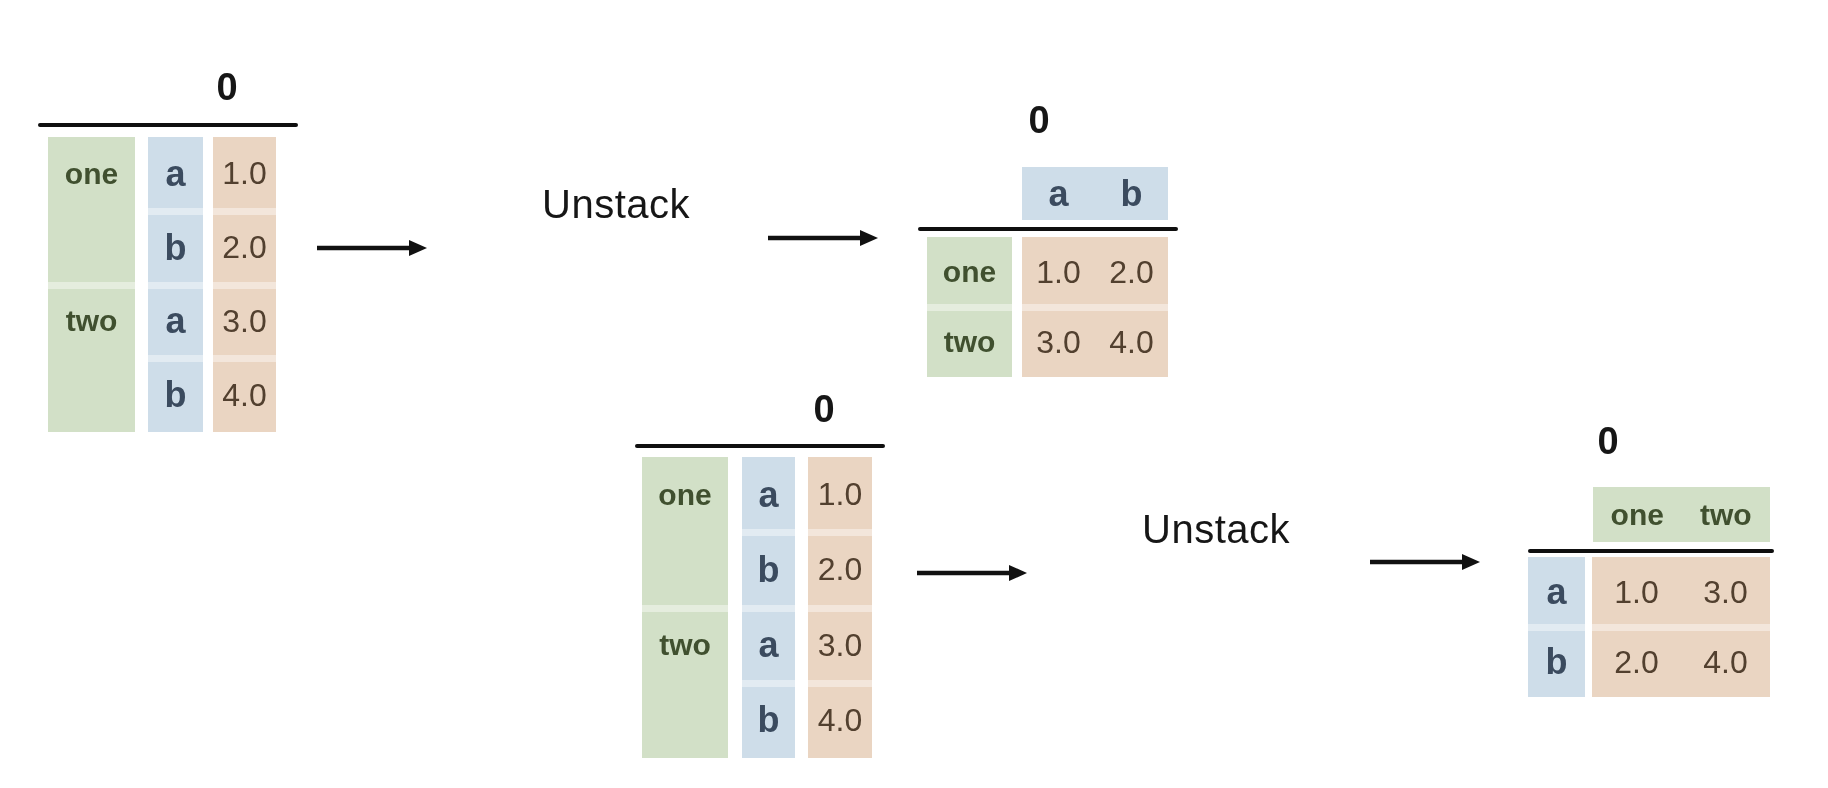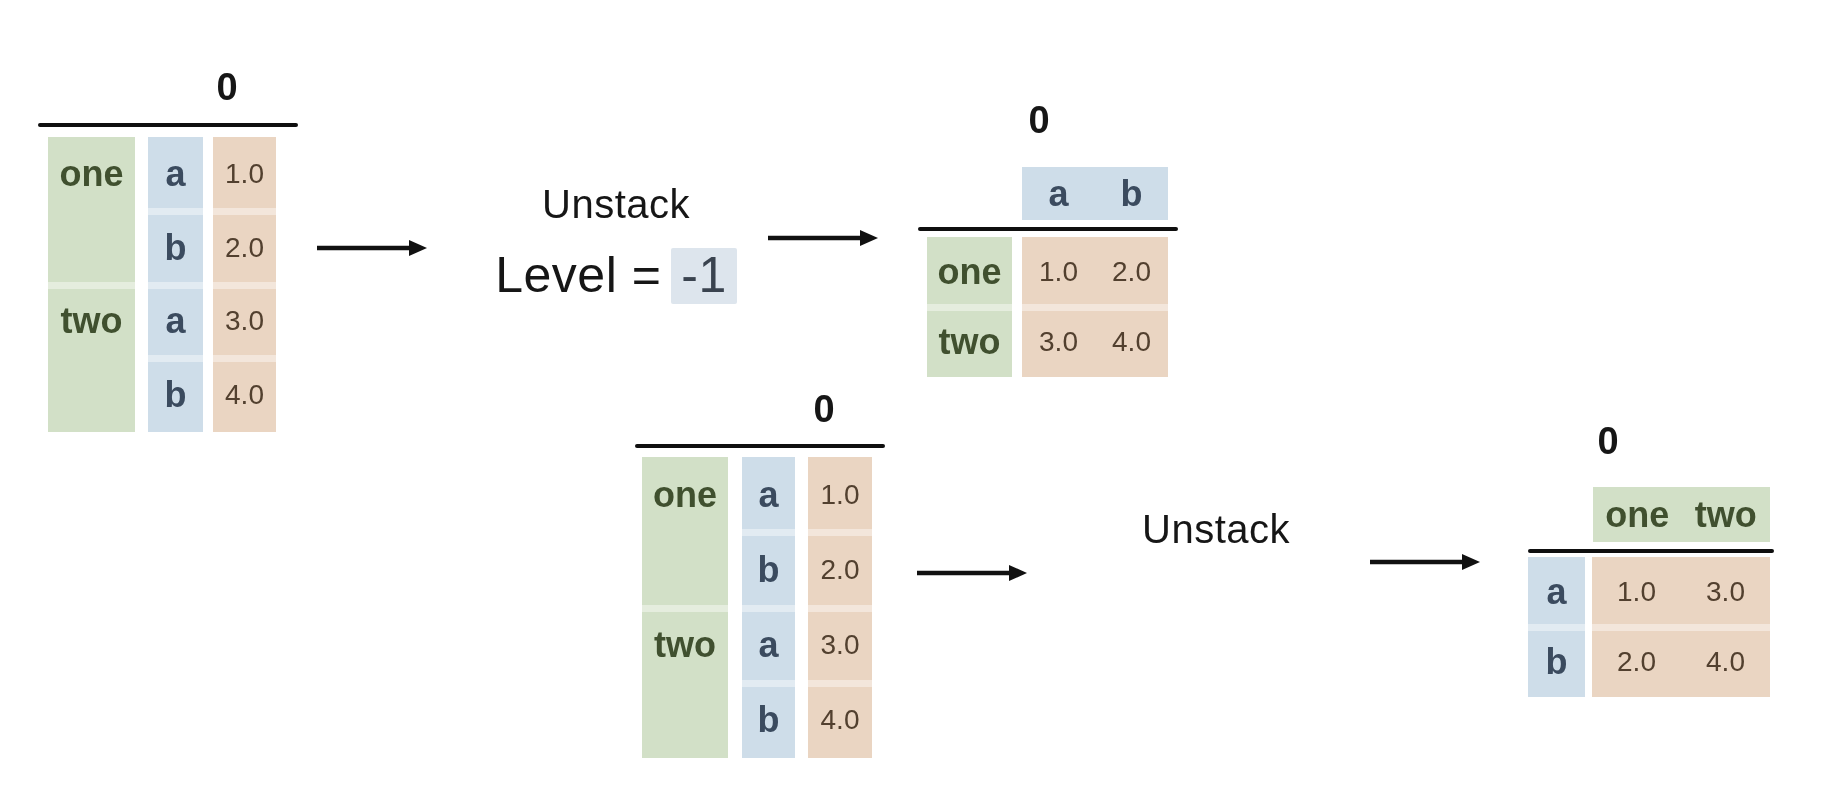--- a/index.html
+++ b/index.html
@@ -25,23 +25,23 @@
   .idx-col{position:absolute;display:flex;flex-direction:column;}
   .idx-col .cell{flex:1;display:flex;align-items:center;justify-content:center;}
 
   .grid{position:absolute;display:grid;grid-template-columns:1fr 1fr;grid-template-rows:1fr 1fr;}
   .grid .cell{display:flex;align-items:center;justify-content:center;}
 
   .green{background:#d2e0c7;}
   .blue{background:#cedde9;}
   .orange{background:#ead5c2;}
 
-  .cell.outer{font-weight:700;font-size:36px;color:#40502f;}
+  .cell.outer{font-weight:700;font-size:30px;color:#40502f;}
   .cell.inner{font-weight:700;font-size:36px;color:#3b4b5f;}
-  .cell.val{font-weight:400;font-size:28px;color:#52402f;}
+  .cell.val{font-weight:400;font-size:32px;color:#52402f;}
 
   .divider{position:absolute;left:0;right:0;height:7px;background:rgba(255,255,255,0.42);}
   .d25{top:calc(25% - 3px);}
   .d50{top:calc(50% - 3px);}
   .d75{top:calc(75% - 3px);}
 
   .op{position:absolute;text-align:center;color:#161616;}
   .op-title{font-size:40px;line-height:57px;font-weight:400;letter-spacing:0.5px;}
   .op-level{font-size:50px;line-height:57px;font-weight:400;letter-spacing:0.5px;}
   .hl{
@@ -91,23 +91,20 @@
     </div>
   </section>
 
   <svg class="arrow" style="left:315px;top:239px" width="114" height="18" viewBox="0 0 114 18">
     <line x1="2" y1="9" x2="95" y2="9" stroke="#111111" stroke-width="4.5"></line>
     <polygon points="94,1 112,9 94,17" fill="#111111"></polygon>
   </svg>
 
   <div class="op" style="left:456px;top:176px;width:320px">
     <div class="op-title">Unstack</div>
-    <div class="op-level" style="margin-top:14px">
-      <span>Level =</span><span class="hl blue-hl">-1</span>
-    </div>
   </div>
 
   <svg class="arrow" style="left:766px;top:229px" width="114" height="18" viewBox="0 0 114 18">
     <line x1="2" y1="9" x2="95" y2="9" stroke="#111111" stroke-width="4.5"></line>
     <polygon points="94,1 112,9 94,17" fill="#111111"></polygon>
   </svg>
 
   <section class="group" style="left:918px;top:99px;width:260px;height:280px">
     <div class="num-header" style="left:99px;top:0">0</div>
 

